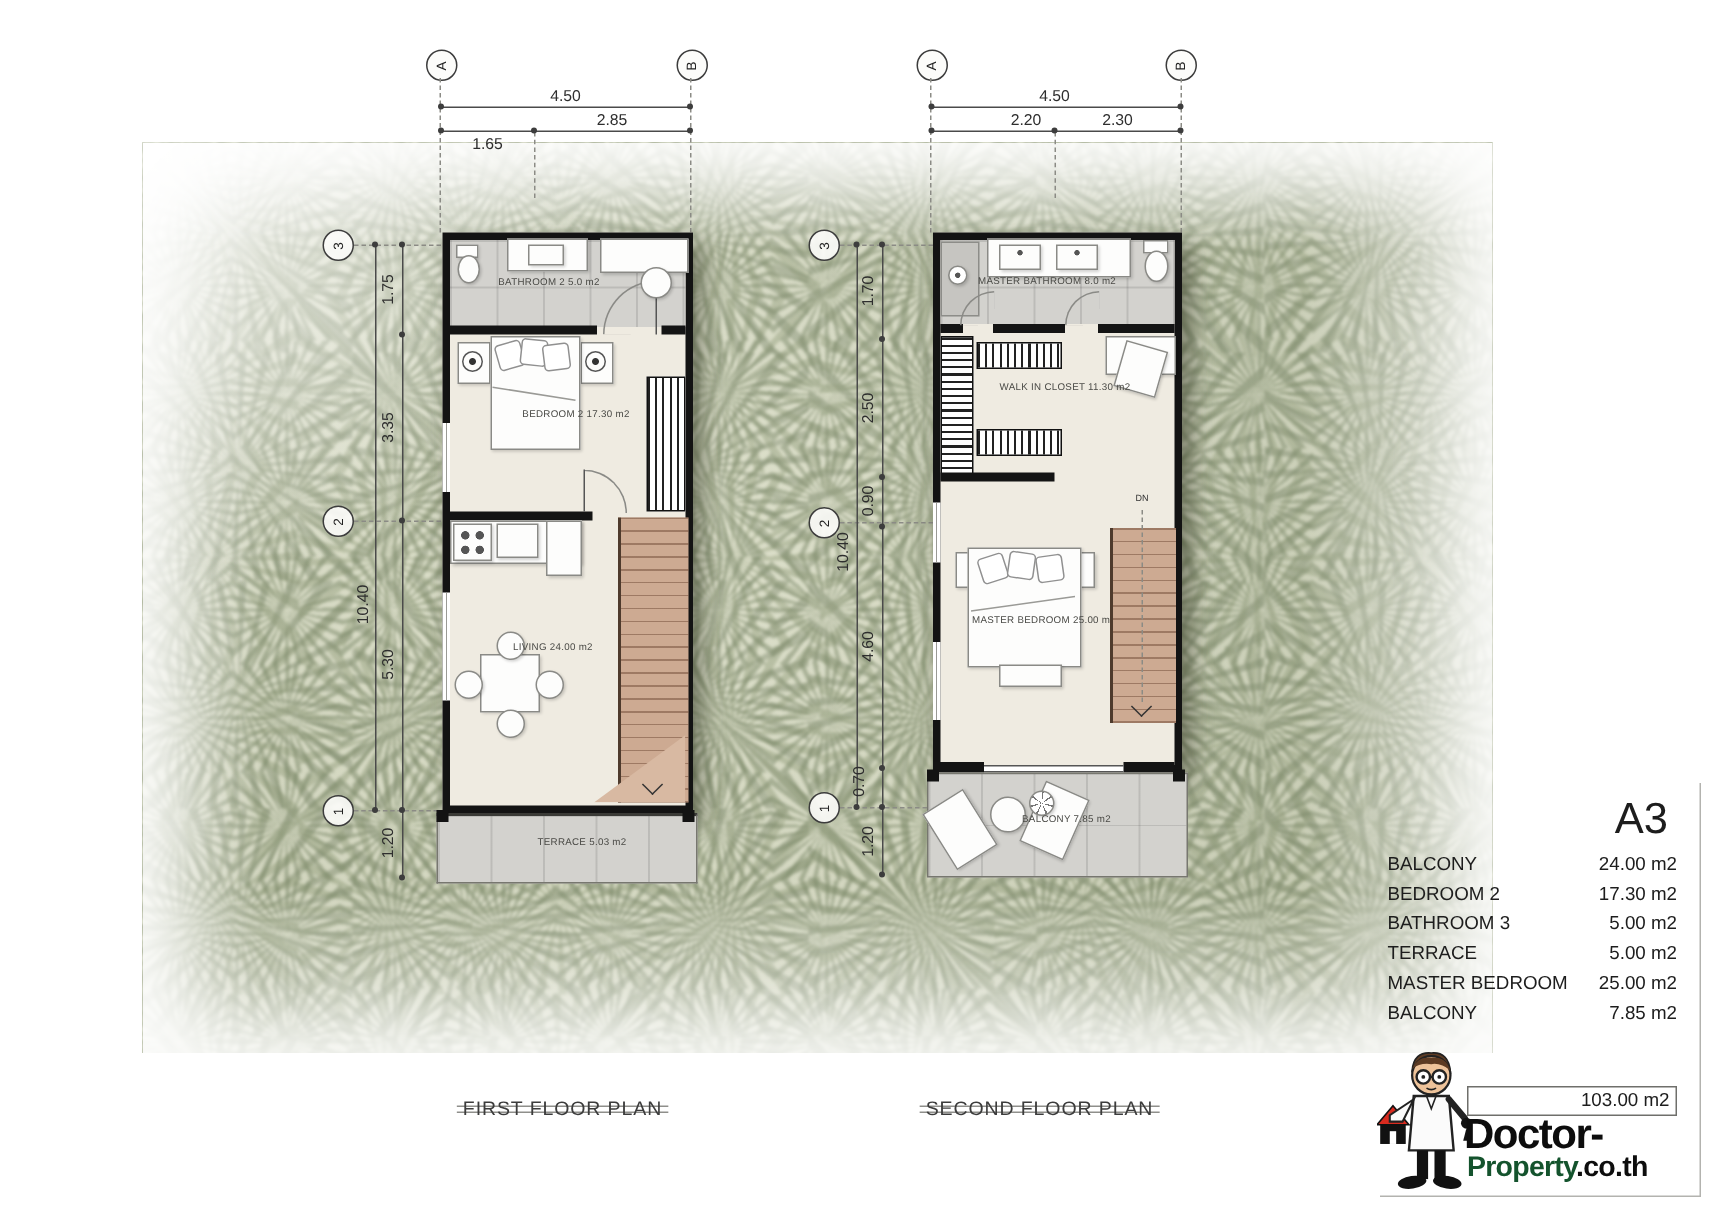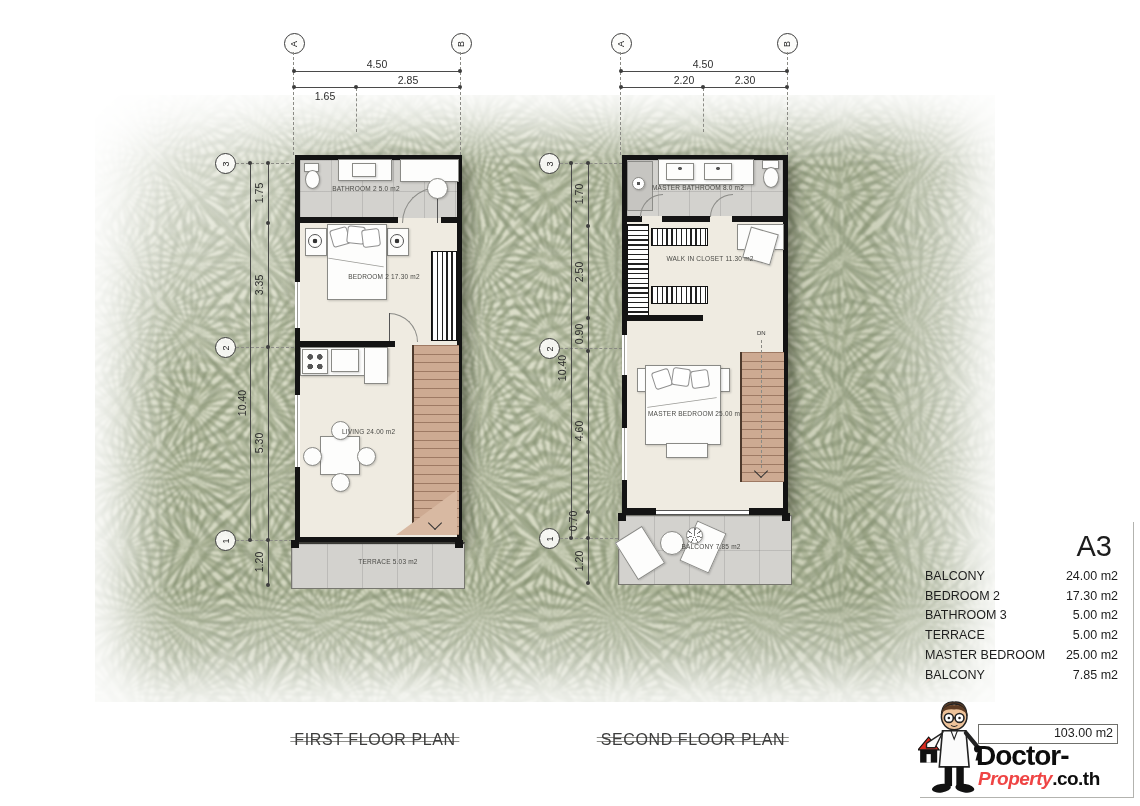--- a/index.html
+++ b/index.html
@@ -61,37 +61,37 @@
   .win{position:absolute;background:#fff;
        background-image:linear-gradient(90deg,transparent 2px,#9a9a96 2px,#9a9a96 3px,transparent 3px);}
   .post{position:absolute;width:8px;height:8px;background:#131313;}
   .speaker{position:absolute;width:12px;height:12px;border:1px solid #555;border-radius:50%;
            background:radial-gradient(circle,#333 2px,transparent 2.6px);}
   .pillow{position:absolute;width:16px;height:16px;background:#fff;border:1px solid #909090;border-radius:3px;}
   .foldline{position:absolute;height:1px;background:#9a9a96;}
   .chev{position:absolute;width:9px;height:9px;border-bottom:1.6px solid #333;border-right:1.6px solid #333;
         transform:rotate(45deg);}
   
-  .caption{position:absolute;font-size:16px;letter-spacing:.6px;color:#3c3c3c;transform:translate(-50%,0);
+  .caption{position:absolute;font-size:13px;letter-spacing:.6px;color:#3c3c3c;transform:translate(-50%,0);
            padding:0 4px;
            background-image:linear-gradient(#8f8f8b,#8f8f8b),linear-gradient(#8f8f8b,#8f8f8b);
            background-size:100% 1px,100% 1px;background-position:0 6px,0 10px;background-repeat:no-repeat;}
   .legend{position:absolute;left:925px;top:530px;width:193px;}
   .legend-code{position:absolute;right:6px;top:0;font-size:29px;color:#1d1d1d;}
   .legend-rows{position:absolute;left:0;top:36px;width:193px;}
   .legend-row{display:flex;justify-content:space-between;height:19.8px;align-items:center;
               font-size:12.5px;color:#1d1d1d;}
   .legend-total{position:absolute;left:53px;top:194px;width:134px;height:17px;border:1px solid #6f6f6b;
                 background:rgba(255,255,255,.9);font-size:12.5px;color:#1d1d1d;text-align:right;
                 padding:1px 4px 0 0;}
   .brand{position:absolute;left:918px;top:694px;width:222px;height:112px;}
   .brand-line1{position:absolute;left:58px;top:46px;font-size:28px;font-weight:900;letter-spacing:-1px;
                color:#0d0d0d;white-space:nowrap;}
   .brand-line2{position:absolute;left:60px;top:74px;font-size:19px;font-weight:900;letter-spacing:-.5px;white-space:nowrap;}
-  .brand-red{color:#ef4444;font-style:italic;}
+  .brand-red{color:#14532d;}
   .brand-black{color:#0d0d0d;}
   .frame-line{position:absolute;background:#b3b3af;}
 </style>
 </head>
 <body>
 
 <div id="page">
 
   <div class="photo">
     <div class="photo-tex"></div>

